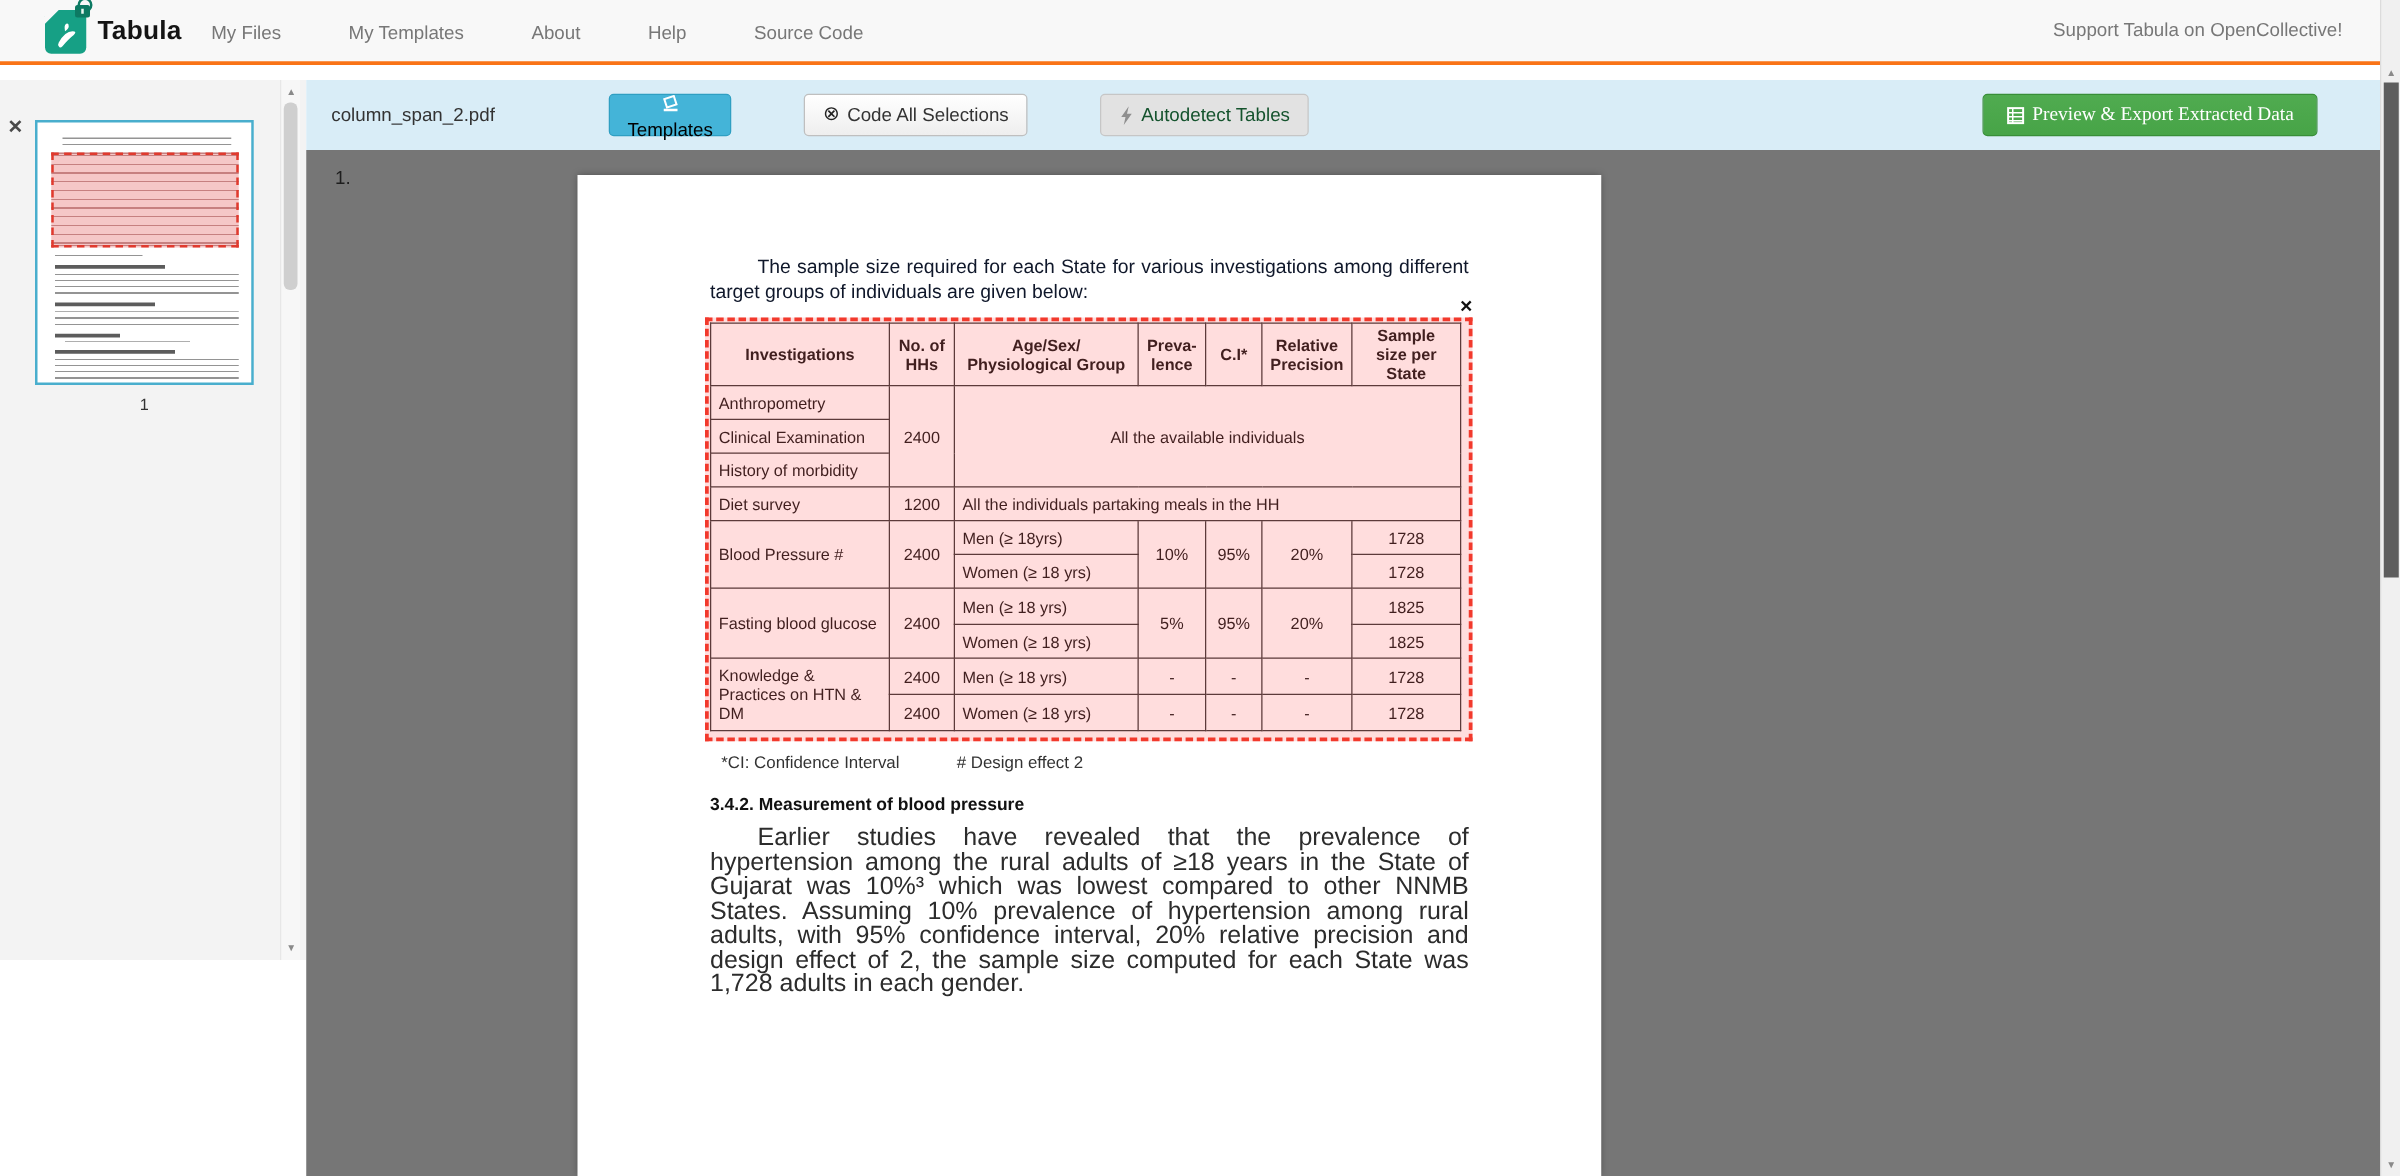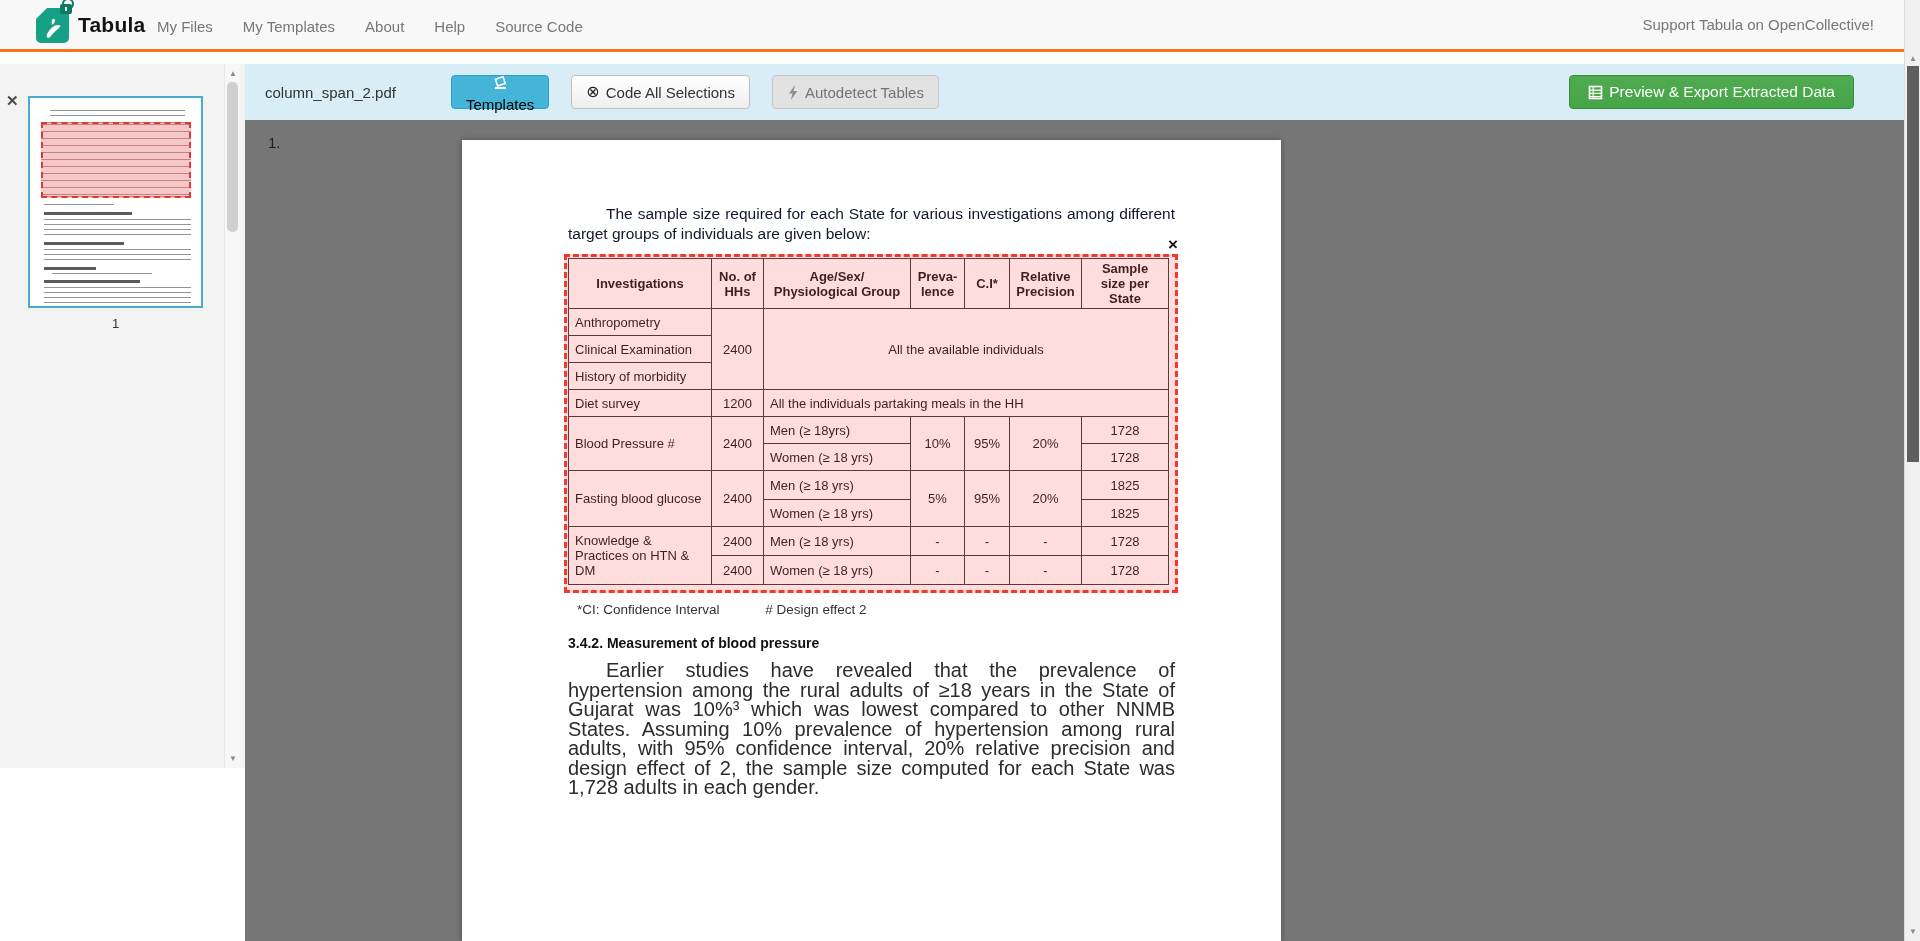--- a/index.html
+++ b/index.html
@@ -14,51 +14,51 @@
   .logo .fold { position:absolute; left:0; top:0; width:0; height:0;
           border-top:11px solid #f8f8f8; border-right:11px solid transparent; }
   .logo svg { position:absolute; left:4px; top:6px; }
   .logo .lock { position:absolute; top:-4px; right:-3px; width:12px; height:10px;
           background:#0d7a63; border-radius:2px; }
   .logo .lock:before { content:""; position:absolute; top:-6px; left:2px; width:8px; height:8px;
           border:2.4px solid #0d7a63; border-radius:50%; }
   .logo .lock:after { content:""; position:absolute; left:5px; top:3px; width:2px; height:4px; background:#e8f6f1; }
   .brand { position:absolute; left:78px; top:13px; font-size:21px; font-weight:bold; color:#141414; letter-spacing:.2px; }
   .nav-links { position:absolute; left:142px; top:0; height:52px; display:flex; align-items:center; }
-  .nav-links a { display:block; padding:0 15px; font-size:15px; color:#777; text-decoration:none; cursor:pointer; }
+  .nav-links a { display:block; padding:0 27px; font-size:15px; color:#777; text-decoration:none; cursor:pointer; }
   .support { position:absolute; right:30px; top:16px; font-size:15px; color:#777; text-decoration:none; cursor:pointer; }
 
   
   .sidebar { position:absolute; left:0; top:64px; width:245px; height:704px; background:#f3f3f3; }
   .close-x { position:absolute; left:6px; top:28px; font-size:15px; font-weight:bold; color:#4a4a4a; cursor:pointer; }
   .thumb { position:absolute; left:28px; top:32px; width:175px; height:212px; background:#fff;
            border:2px solid var(--thumb-border,#49aecd); cursor:pointer; }
   .mini-lines { position:absolute; background:repeating-linear-gradient(#949494 0 1px, transparent 1px 5px); }
   .mini-head { position:absolute; height:3px; background:#5c5c5c; }
   .mini-table { position:absolute; left:11px; top:24px; width:150px; height:76px;
                 background:#f5c7c7; border:2px dashed #e03a2e;
                 background-image:repeating-linear-gradient(rgba(160,70,70,.55) 0 1px, transparent 1px 7px); }
   .page-num { position:absolute; left:28px; top:252px; width:175px; text-align:center; font-size:13px; color:#333; }
   .side-scroll { position:absolute; left:224px; top:0; width:16px; height:704px; background:#f7f7f7; border-left:1px solid #e7e7e7; }
   .side-scroll .thumb-bar { position:absolute; left:2px; top:18px; width:11px; height:150px; background:#cfcfcf; border-radius:5px; }
   .scroll-arrow { position:absolute; left:0; width:16px; text-align:center; font-size:8px; color:#8a8a8a; cursor:pointer; }
 
   
   .main { position:absolute; left:245px; top:64px; width:1659px; height:877px; }
   .toolbar { position:absolute; left:0; top:0; width:1659px; height:56px; background:var(--toolbar-bg,#d9edf7);
-             display:flex; align-items:center; padding:0 50px 0 20px; }
+             display:flex; align-items:center; padding:0 50px 0 20px;gap:36px; }
   .filename { font-size:15px; color:#333; margin-right:55px; }
   .btn { height:34px; display:inline-flex; align-items:center; gap:6px; padding:0 14px;
          border-radius:4px; font-size:15px; cursor:pointer; white-space:nowrap; }
   .btn-templates { background:var(--templates-cyan,#44b4d8); border:1px solid #2f9fc2; color:#000000;flex-direction:column; }
   .btn-clear { background:linear-gradient(#ffffff,#eeeeee); border:1px solid #bfbfbf; color:#333; margin-left:22px; }
   .btn-clear .ox { font-size:16px; color:#222; line-height:1; }
-  .btn-auto { background:#e2e2e2; border:1px solid #c6c6c6; color:#737373; margin-left:22px; cursor:default; }
+  .btn-auto { background:#e2e2e2; border:1px solid #c6c6c6; color:#14532d; margin-left:22px; cursor:default; }
   .btn-export { background:linear-gradient(#50ab50,var(--export-green,#47a447)); border:1px solid #388e38;
-                color:#fff; margin-left:auto; font-size:15.5px; padding:0 18px; }
+                color:#fff; margin-left:auto; font-size:15.5px; padding:0 18px;font-family:Liberation Serif, serif; }
 
   .doc { position:absolute; left:0; top:56px; width:1659px; height:821px; background:var(--doc-bg,#767676); }
   .doc-label { position:absolute; left:23px; top:14px; font-size:15px; color:#1e1e1e; }
   .page { position:absolute; left:217px; top:20px; width:819px; height:801px; background:#fff;
           box-shadow:0 0 6px rgba(0,0,0,.35); }
 
   .intro { position:absolute; left:106px; top:64px; width:607px; font-size:15.5px; line-height:20px;
            color:#0f172a; text-align:justify; text-indent:38px; }
 
   table.pdf { position:absolute; left:106px; top:118px; border-collapse:collapse; table-layout:fixed; }

